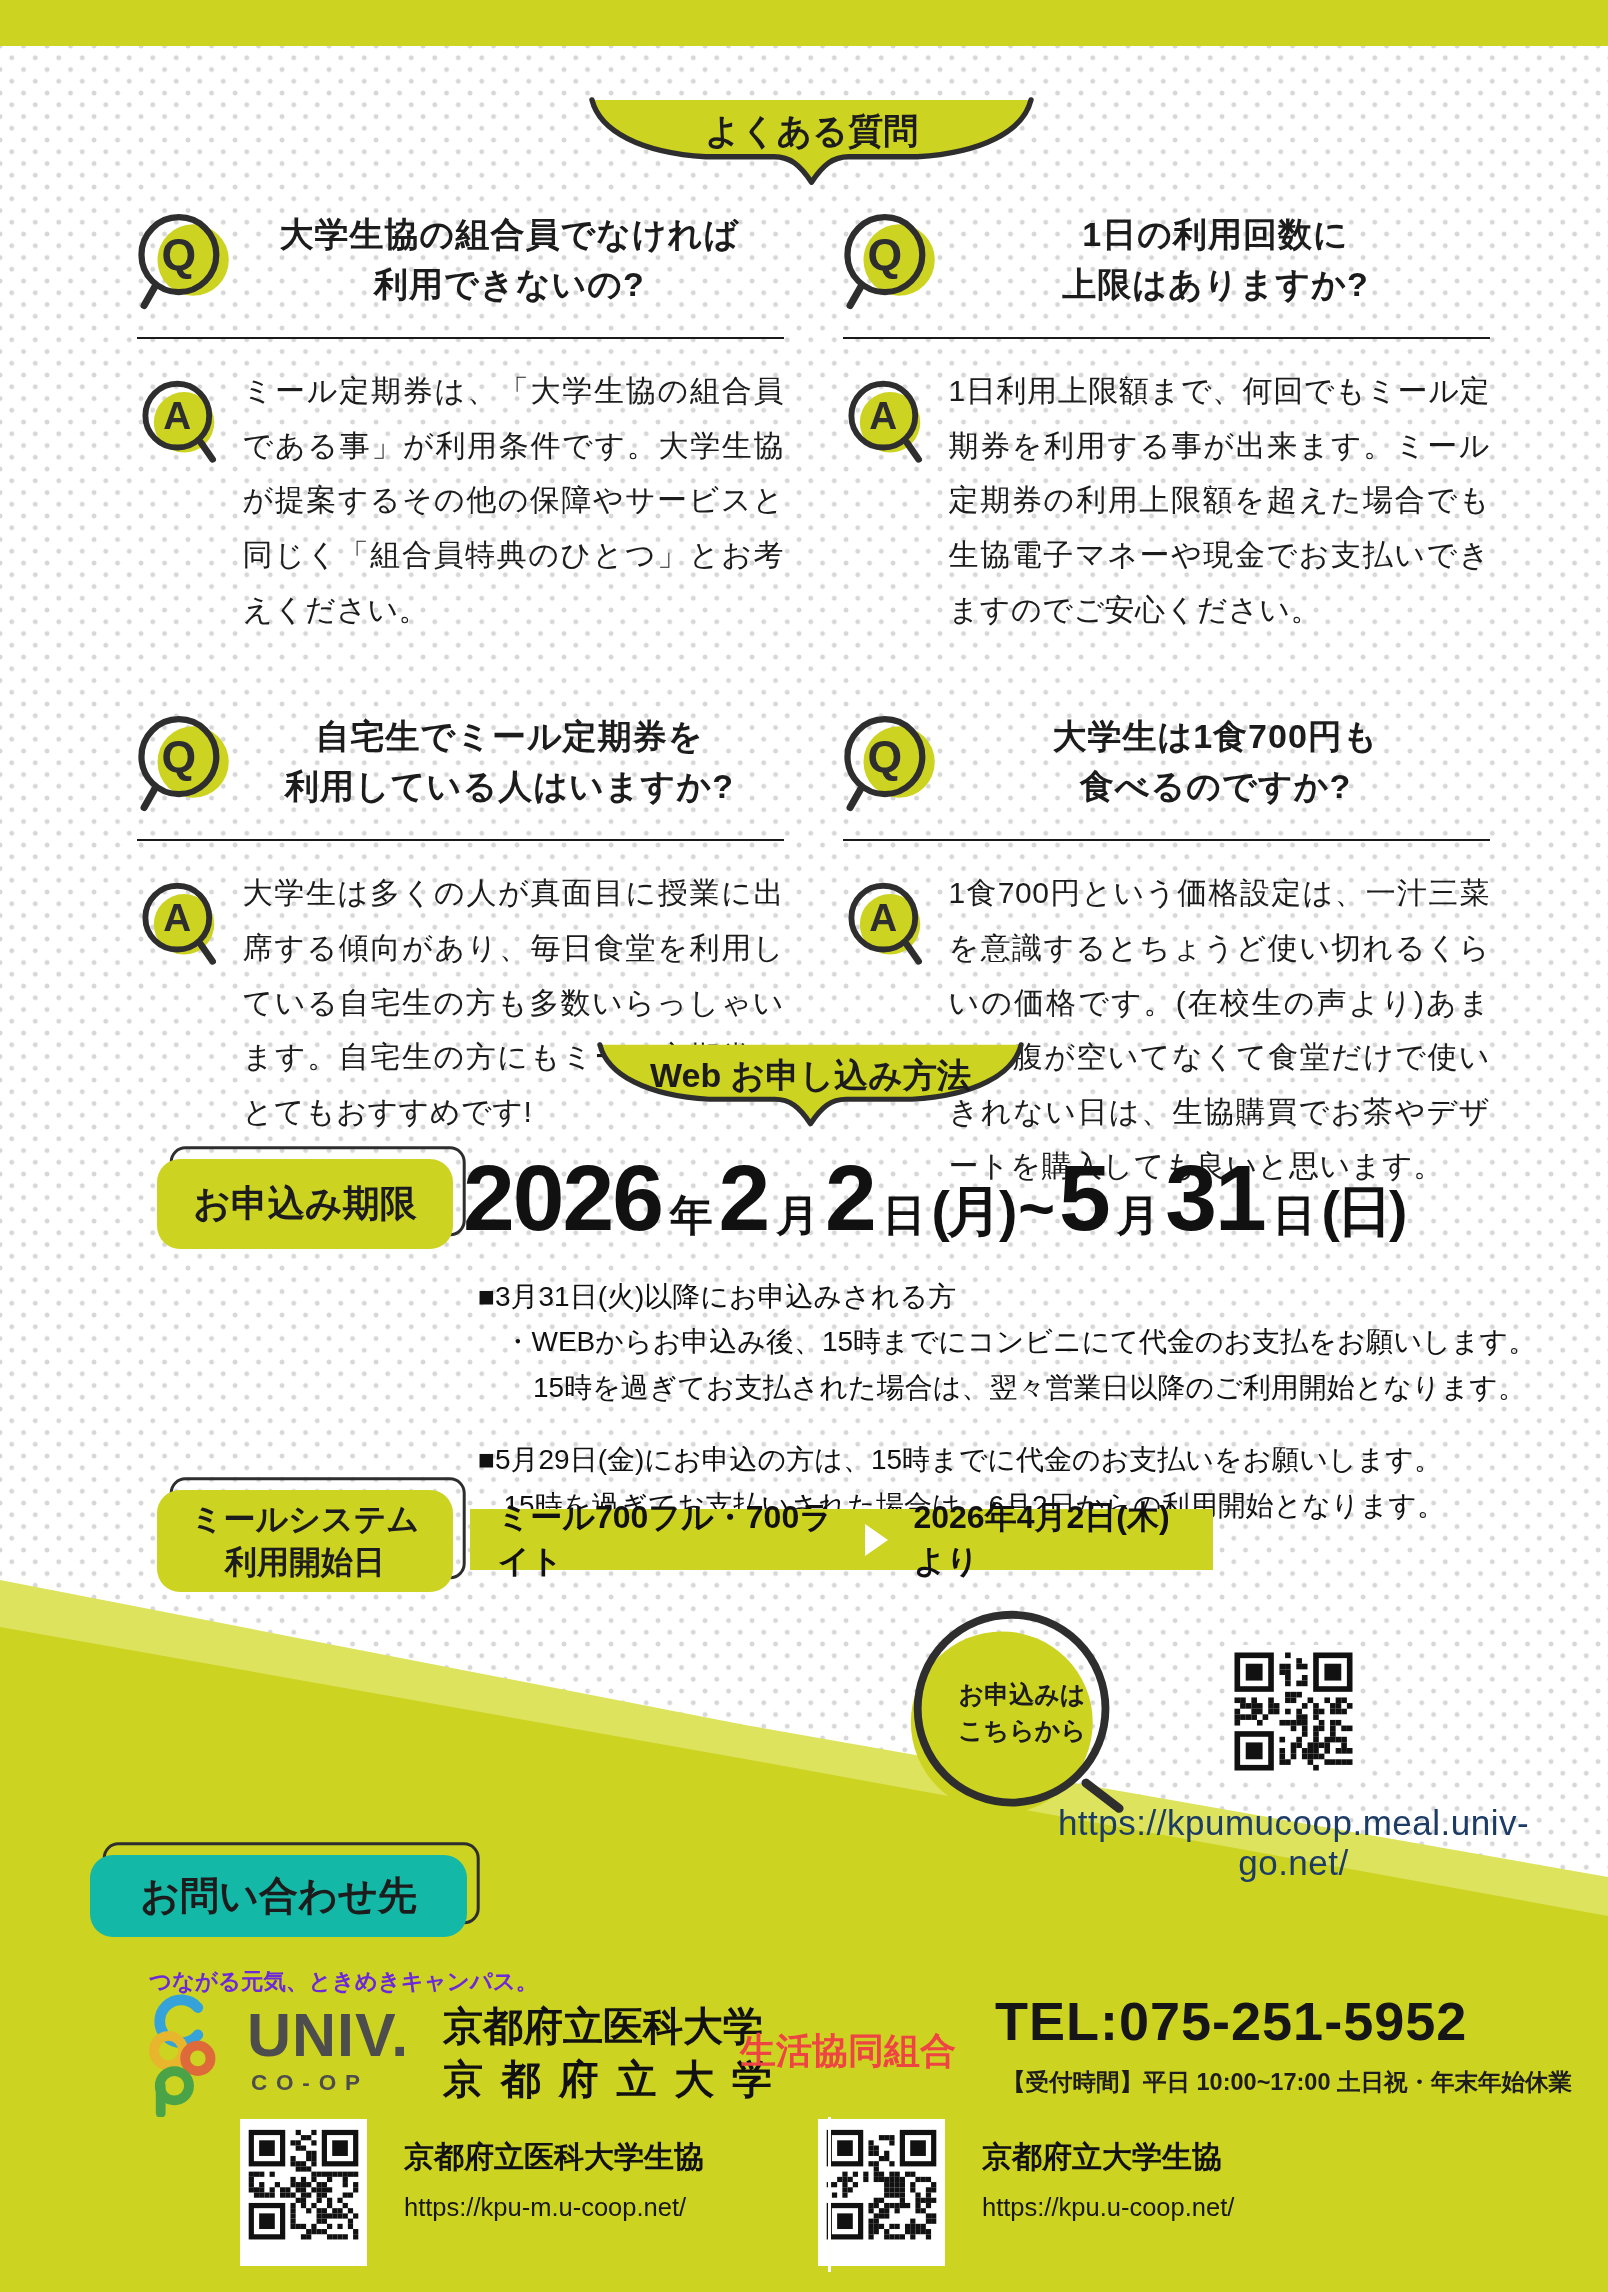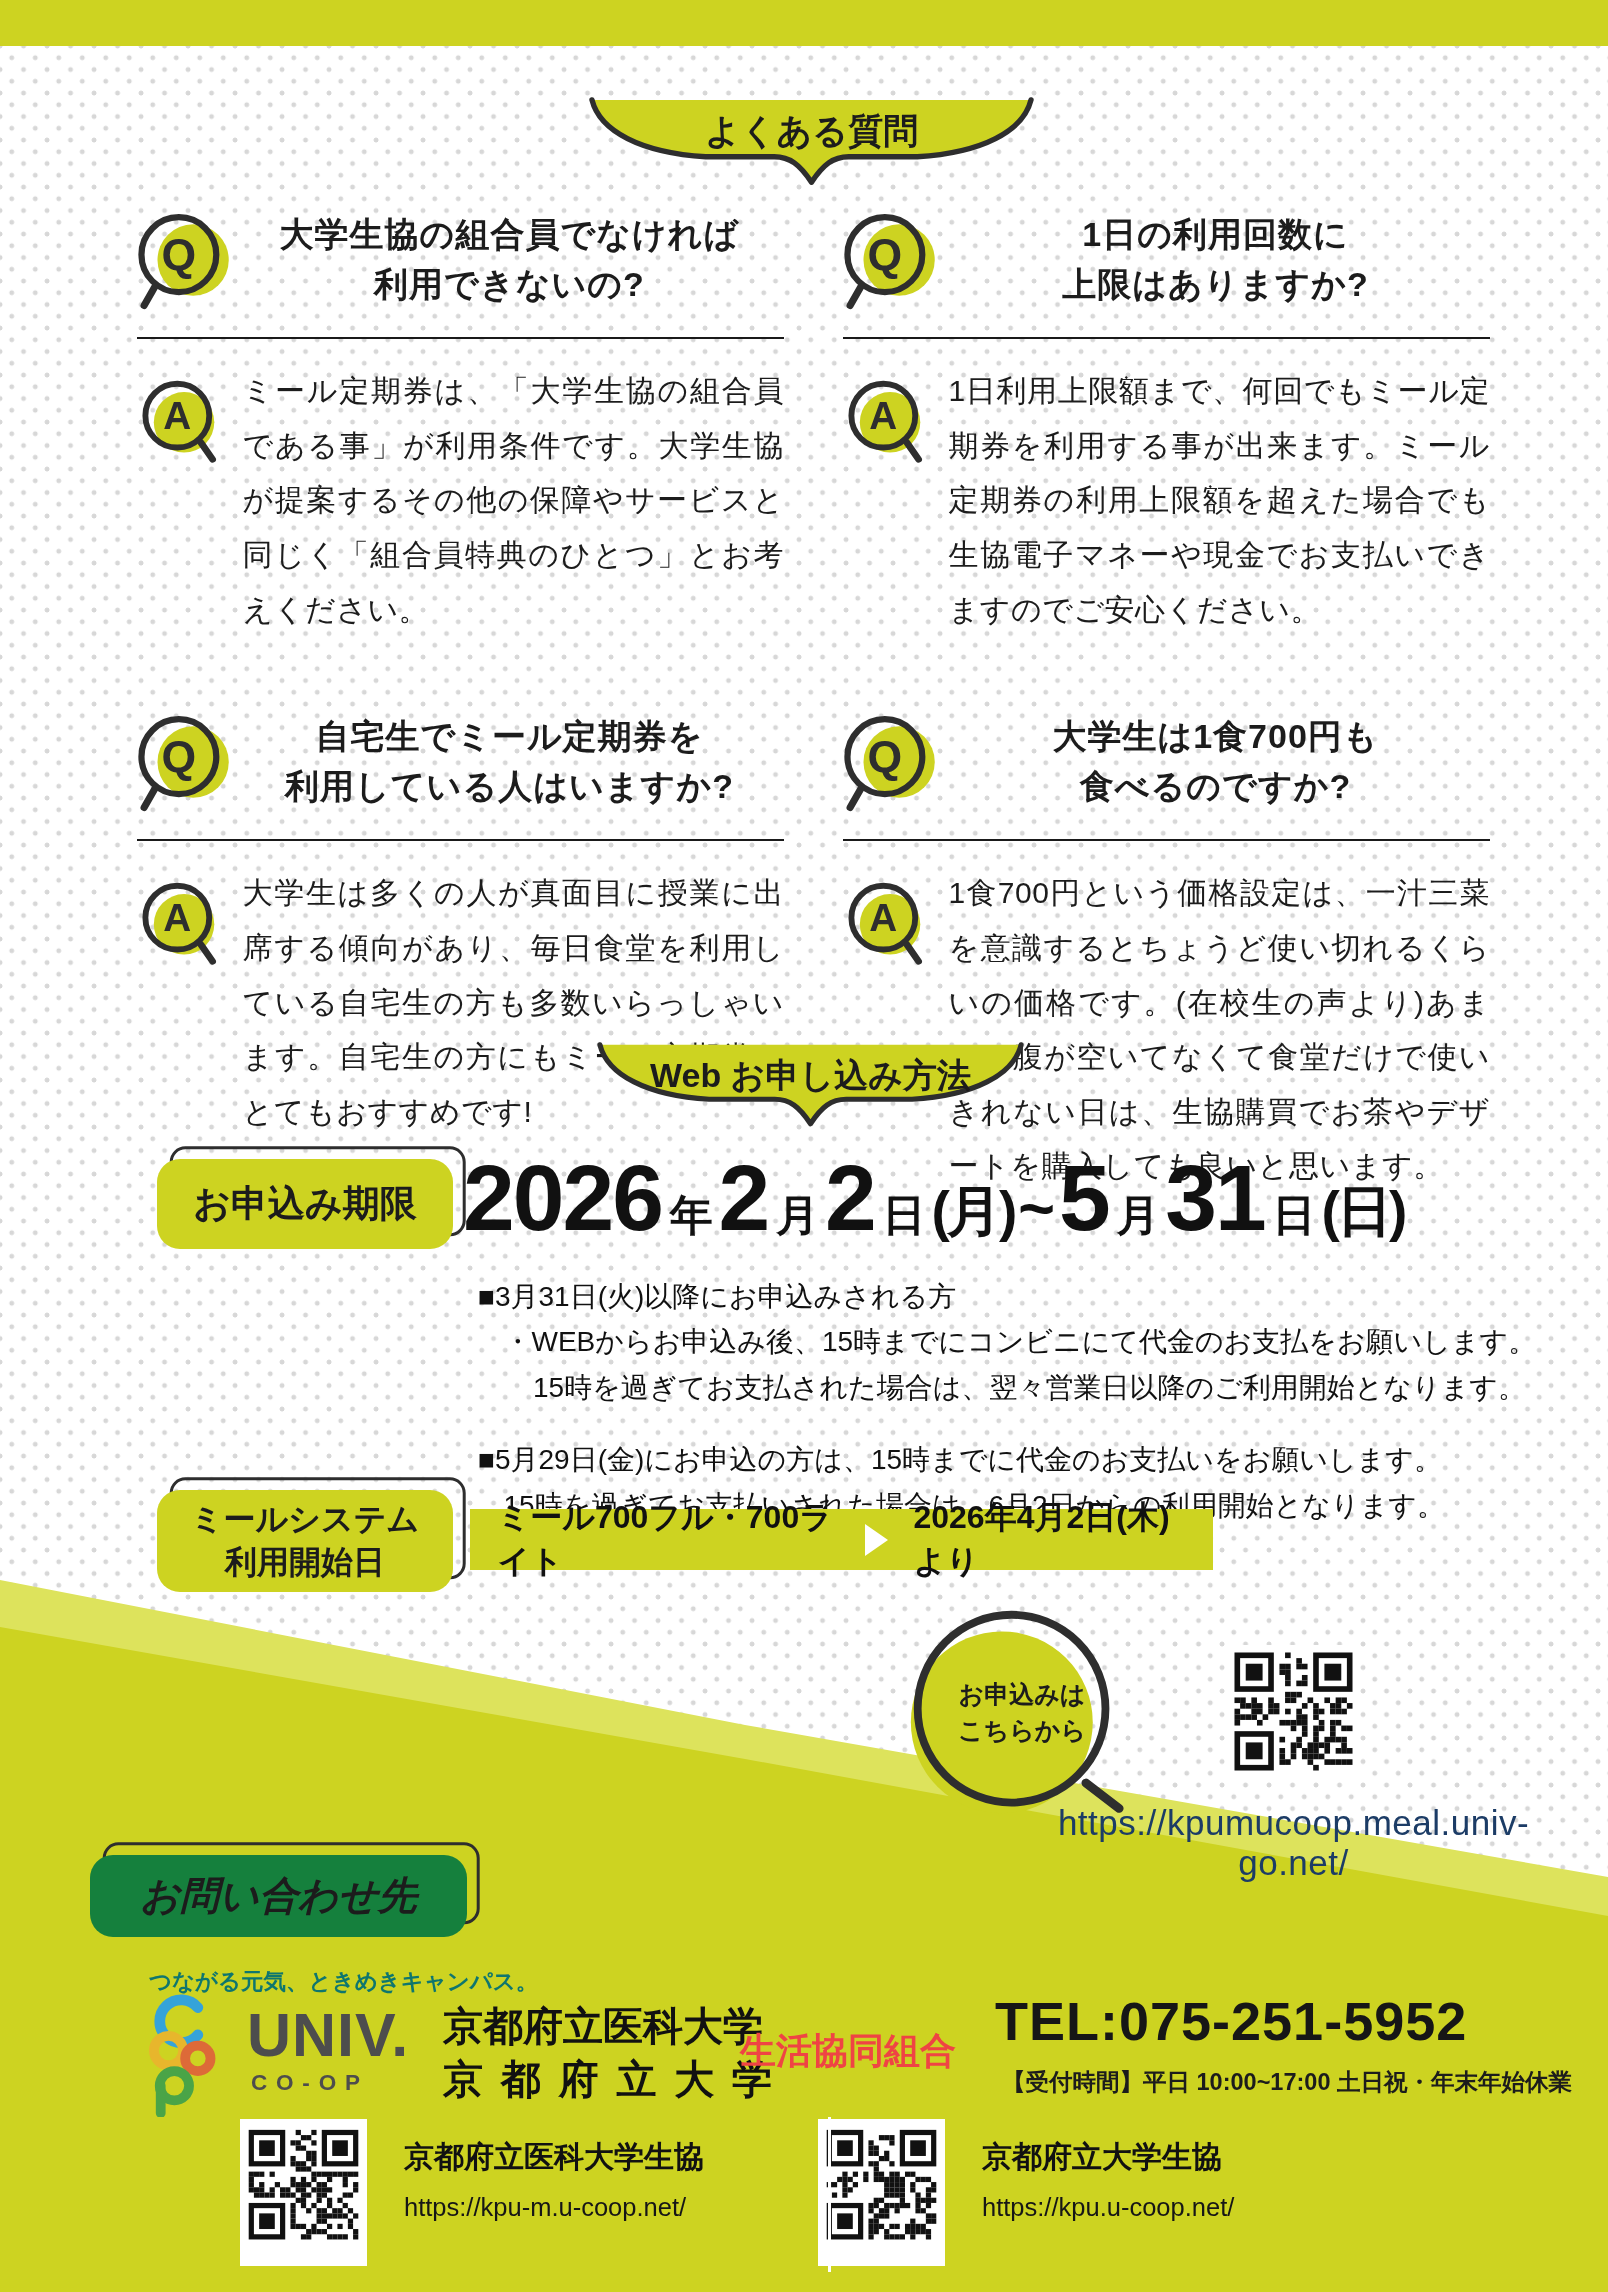--- a/index.html
+++ b/index.html
@@ -36,21 +36,21 @@
     letter-spacing:0.5px;}
 
   
   .tag-box{position:absolute;}
   .tag-box::before{content:"";position:absolute;inset:0;transform:translate(12.7px,-12.7px);
     border:3.9px solid var(--dark);border-radius:15.7px;}
   .tag-inner{position:relative;width:100%;height:100%;border-radius:23px;
     display:flex;align-items:center;justify-content:center;text-align:center;
     font-weight:bold;}
   .tag-accent .tag-inner{background:var(--accent);}
-  .tag-white .tag-inner{background:#15803d;font-style:italic;}
+  .tag-white .tag-inner{background:#14b8a6;}
 
   .deadline-date{position:absolute;left:463px;top:1135px;width:1078px;height:127px;
     display:flex;align-items:baseline;white-space:nowrap;font-weight:bold;color:#111;}
   .dp-num{font-size:93px;letter-spacing:-2px;margin-top:10px;}
   .dp-unit{font-size:43px;margin:0 5.9px 0 7.8px;}
   .dp-paren{font-size:55px;letter-spacing:-2.9px;}
   .dp-tilde{font-size:63px;margin:0 3.9px;}
 
   .notes{position:absolute;left:478px;top:1274px;width:1078px;font-size:28px;
     font-weight:500;line-height:1.62;color:#111;}
@@ -76,21 +76,21 @@
   .apply-url{display:block;margin-top:21.6px;font-size:35px;font-weight:500;
     color:var(--navy);text-decoration:none;letter-spacing:0.5px;}
 
   .bottom-light{position:absolute;inset:0;background:var(--accent-light);
     clip-path:polygon(0 1580px,745px 1725px,1608px 1877px,1608px 2293px,0 2293px);}
   .bottom-main{position:absolute;inset:0;background:var(--accent);
     clip-path:polygon(0 1627px,745px 1759px,1608px 1916px,1608px 2293px,0 2293px);}
 
   .contact-label{left:90px;top:1855px;width:377px;height:82px;}
   .contact-label .tag-inner{font-size:39px;}
-  .tagline{position:absolute;left:149px;top:1966px;font-size:22.5px;font-weight:600;color:#0f766e;}
+  .tagline{position:absolute;left:149px;top:1966px;font-size:22.5px;font-weight:600;color:#6d28d9;}
   .coop-logo{position:absolute;left:137px;top:1990px;width:108px;height:127px;}
   .logo-univ{position:absolute;left:247px;top:2000px;font-size:61px;font-weight:bold;
     color:var(--gray-logo);letter-spacing:1px;}
   .logo-coop{position:absolute;left:251px;top:2070px;font-size:22.5px;font-weight:bold;
     color:var(--gray-logo);letter-spacing:8.8px;}
   .org-names{position:absolute;left:443px;top:2000px;width:329px;font-weight:bold;
     font-size:40px;line-height:1.32;color:#111;}
   .org-l2{text-align:justify;text-align-last:justify;}
   .org-suffix{position:absolute;left:740px;top:2027px;font-size:36px;font-weight:bold;color:#ef4444;}
   .tel{position:absolute;left:995px;top:1990px;font-size:54px;font-weight:bold;color:#161616;

